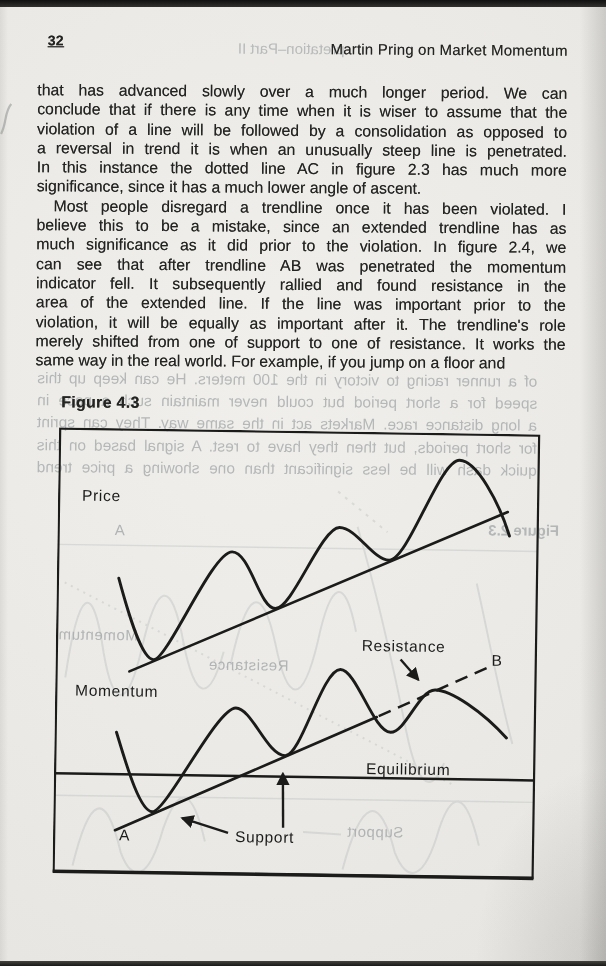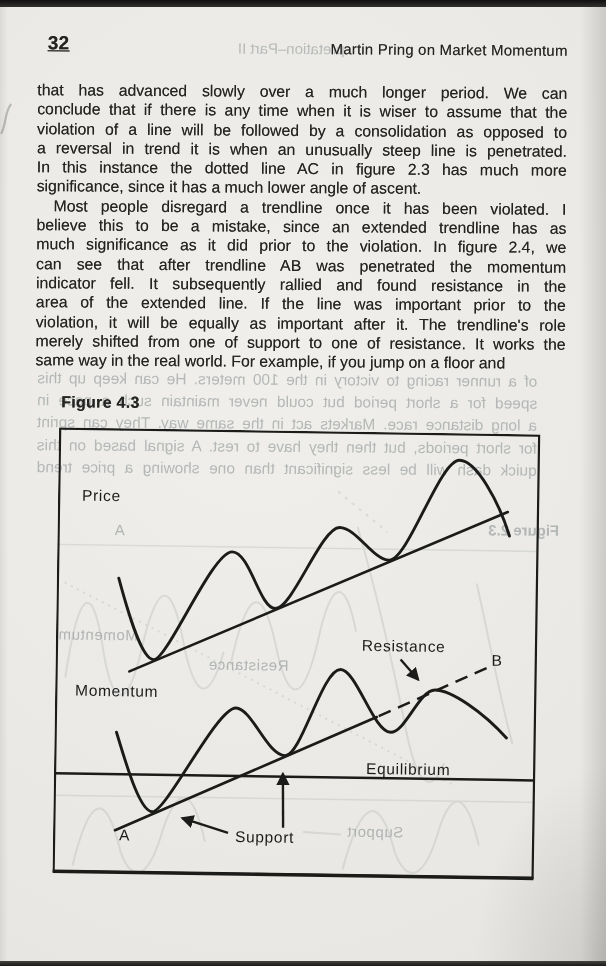--- a/index.html
+++ b/index.html
@@ -13,21 +13,21 @@
   .scanbar-bottom{position:absolute;bottom:0;left:0;right:0;height:5px;background:linear-gradient(#44433f,#191917);}
   .edge-right{position:absolute;top:0;right:0;width:26px;height:100%;
     background:linear-gradient(to right, rgba(80,80,76,0), rgba(80,80,76,0.20));}
   .edge-left{position:absolute;top:0;left:0;width:8px;height:100%;
     background:linear-gradient(to right, rgba(80,80,76,0.10), rgba(80,80,76,0));}
   .curl{position:absolute;right:0;bottom:0;width:170px;height:260px;
     background:radial-gradient(110% 110% at 100% 100%, rgba(70,69,64,0.17), rgba(70,69,64,0) 70%);}
   .content{position:absolute;inset:0;transform:rotate(0.4deg);transform-origin:300px 0;}
 
   
-  .pagenum{position:absolute;left:48px;top:34px;font-size:19px;font-weight:bold;letter-spacing:.4px;
+  .pagenum{position:absolute;left:48px;top:34px;font-size:14px;font-weight:bold;letter-spacing:.4px;
     text-shadow:0 0 .5px rgba(25,25,22,.6);text-decoration:underline;}
   .runhead{position:absolute;right:38px;top:40px;font-size:15px;letter-spacing:.2px;
     text-shadow:0 0 .4px rgba(25,25,22,.5);}
 
   
   .bodytext{position:absolute;left:38px;top:82px;width:530px;font-size:15.8px;line-height:19.3px;
     text-shadow:0 0 .55px rgba(25,25,22,.62);}
   .line{text-align:justify;text-align-last:justify;white-space:normal;}
   .line.last{text-align-last:left;}
   .line.indent{text-indent:17px;}

